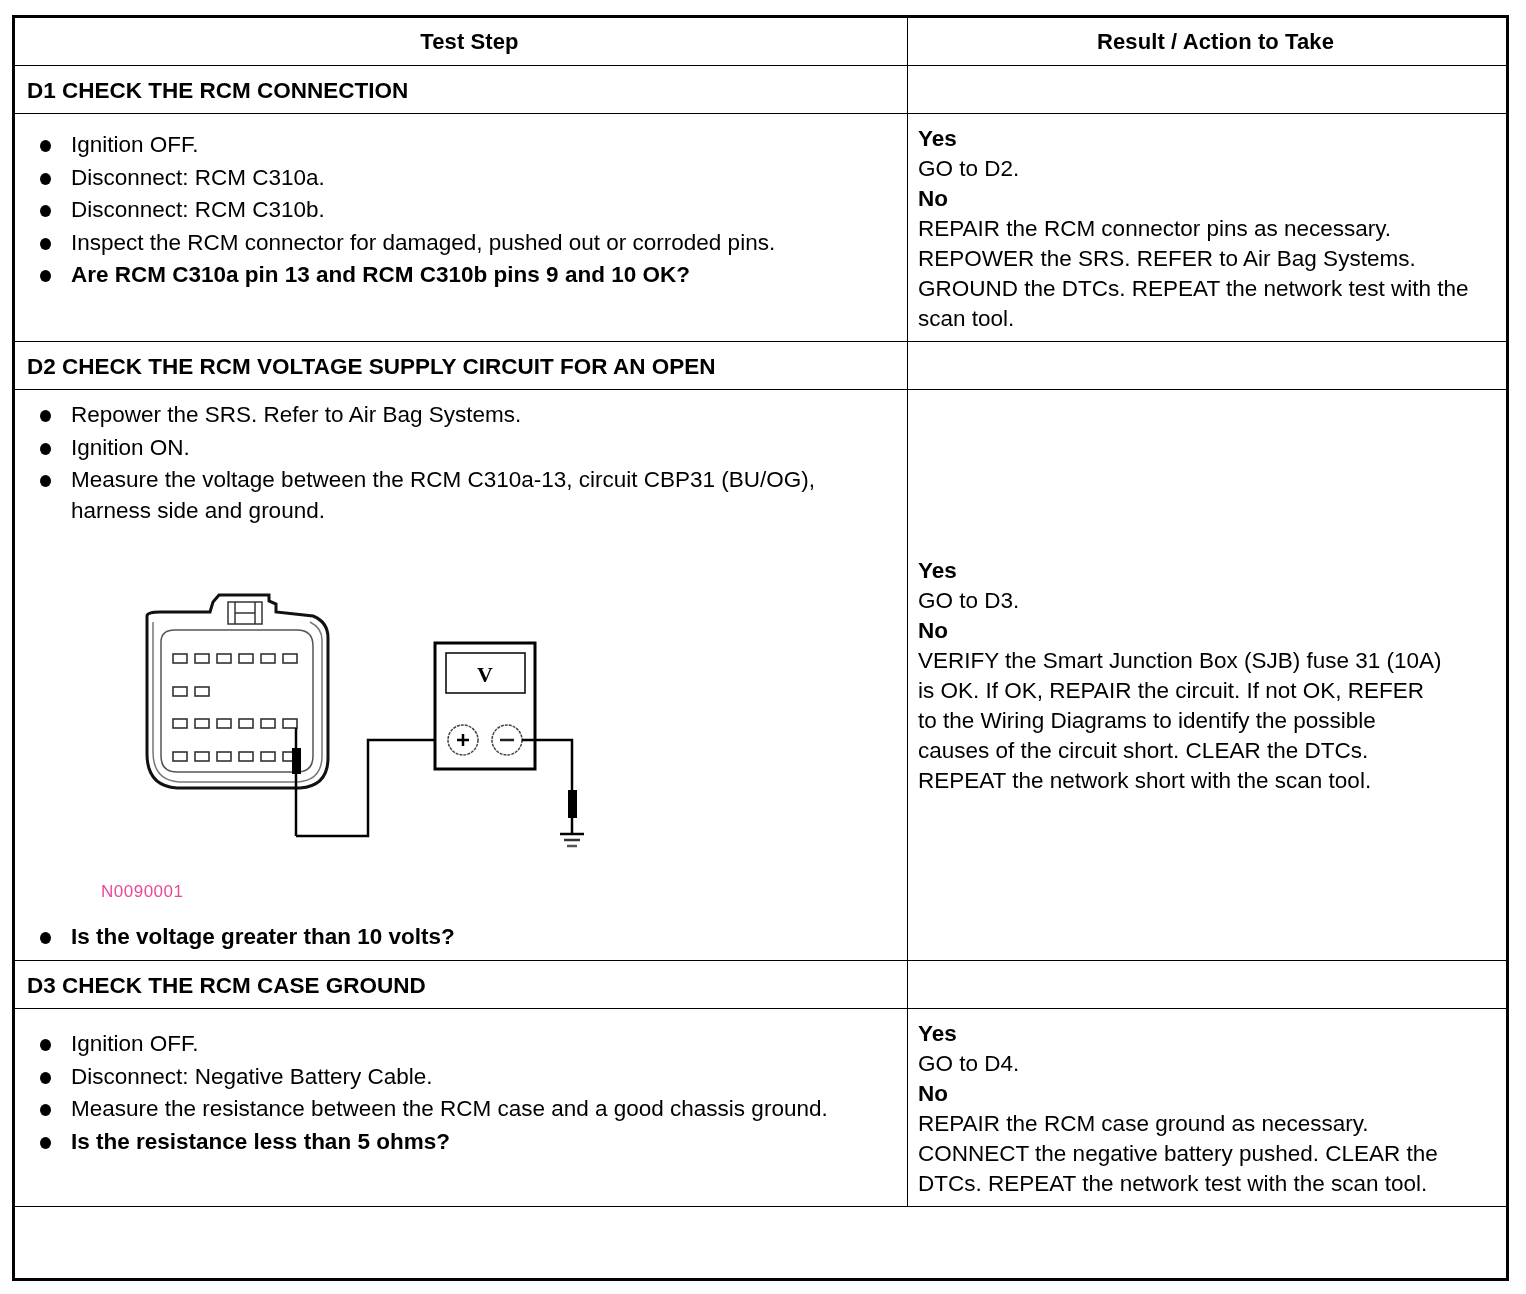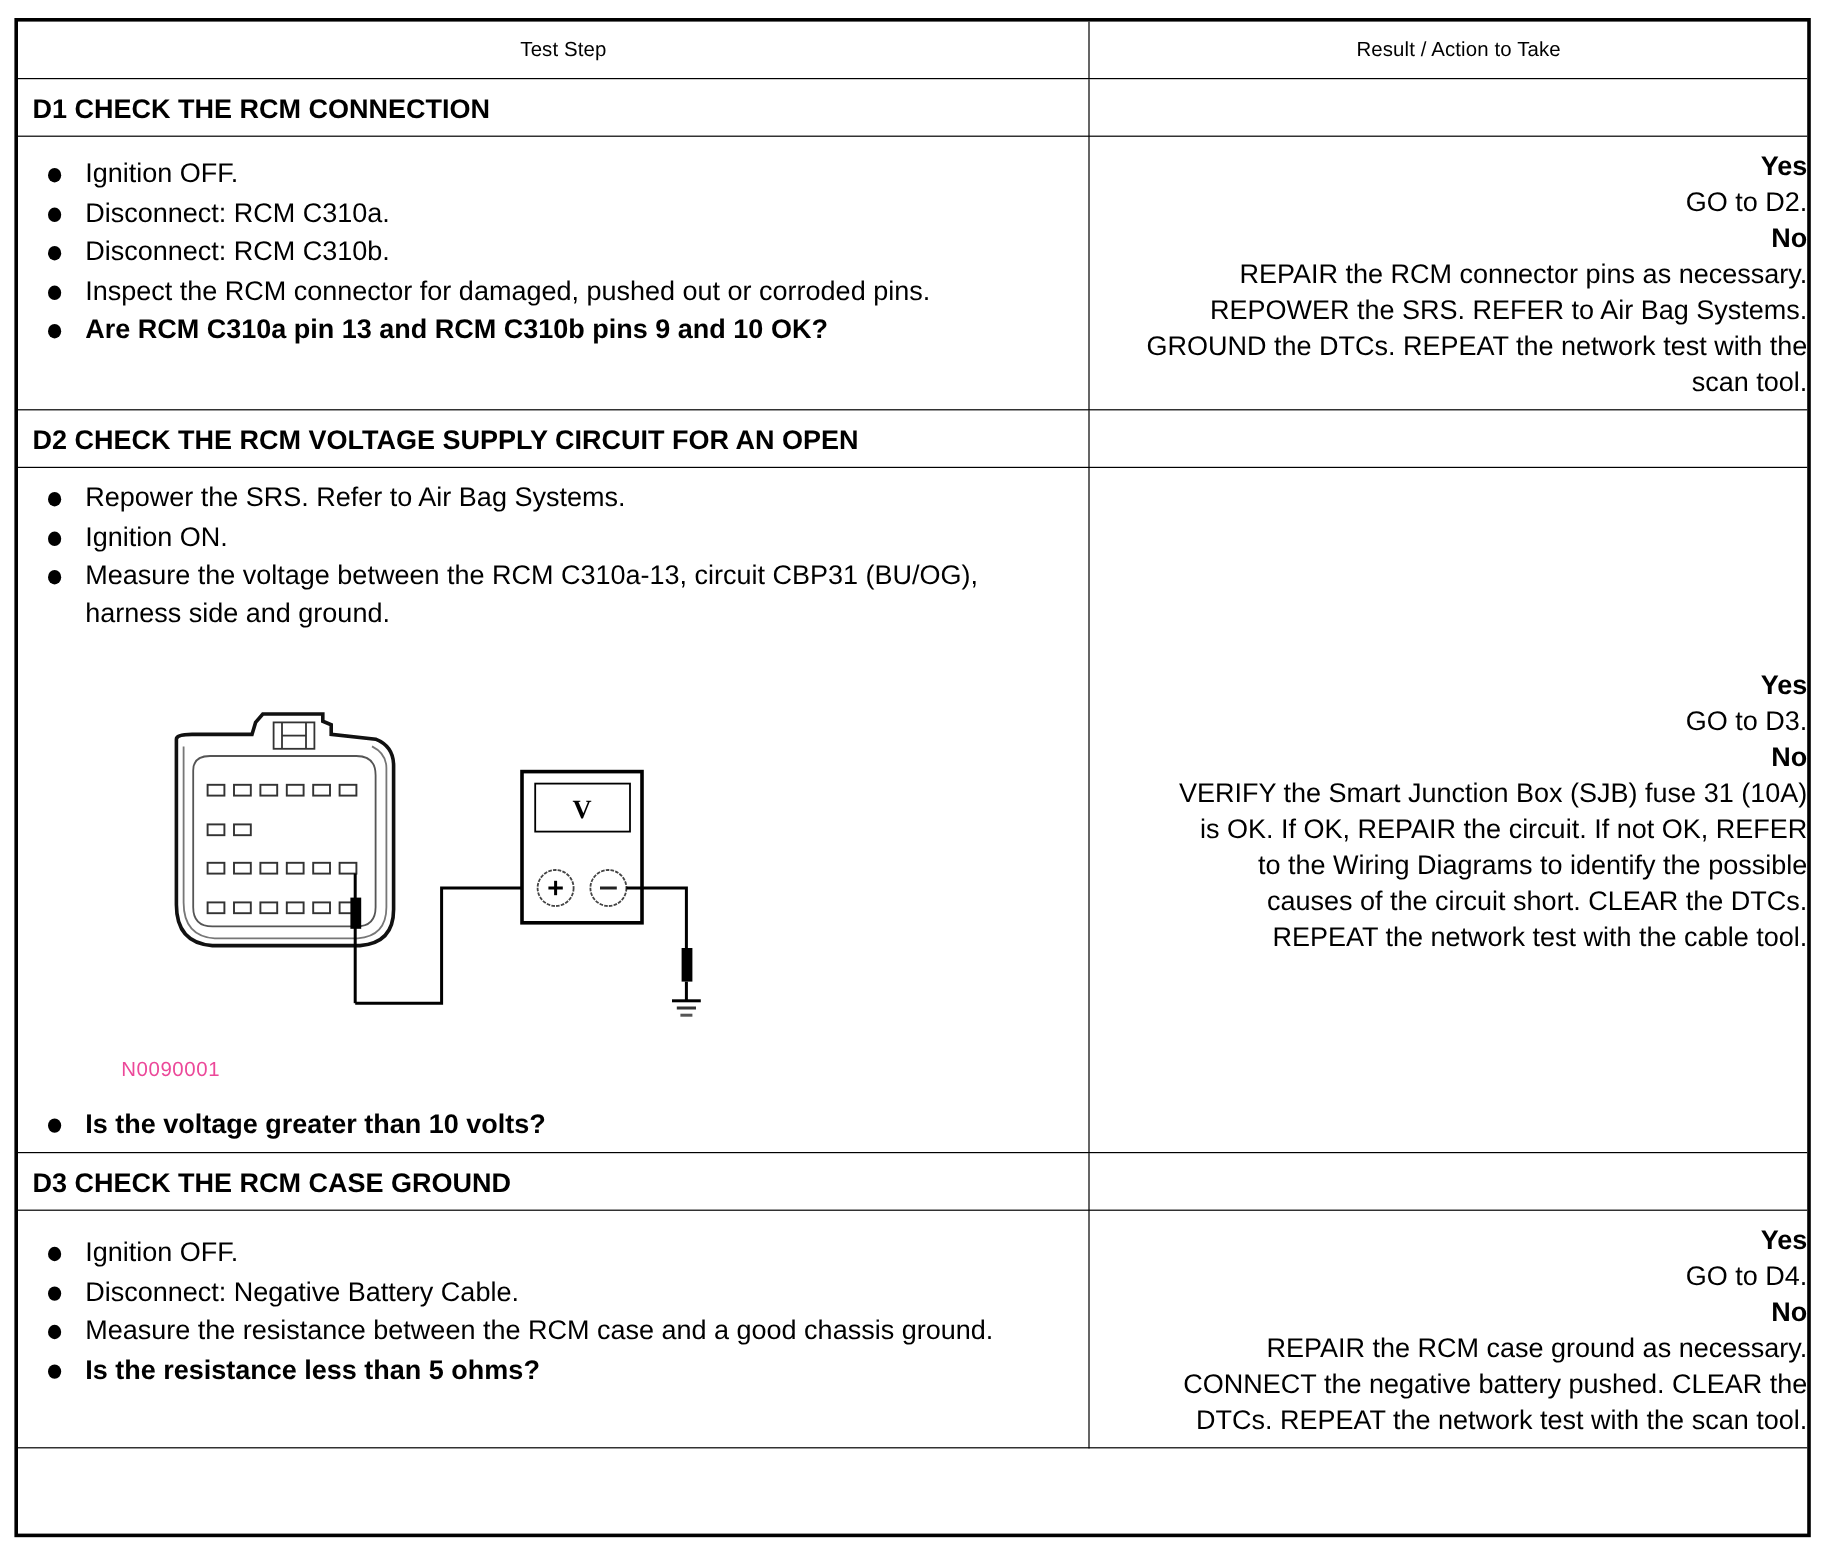--- a/index.html
+++ b/index.html
@@ -4,22 +4,22 @@
 <style>
   html, body { margin: 0; padding: 0; background: #ffffff; }
   body { width: 1526px; height: 1294px; position: relative; overflow: hidden;
          font-family: "Liberation Sans", sans-serif; color: #000; }
   .tbl { position: absolute; left: 12px; top: 15px; width: 1497px; height: 1266px;
          border: 3px solid #000; box-sizing: border-box; }
   .row { position: absolute; left: 0; right: 0; border-top: 1.5px solid #000; }
   .row.first { border-top: none; }
   .cell { position: absolute; top: 0; bottom: 0; box-sizing: border-box; }
   .c1 { left: 0; width: 893px; border-right: 1.5px solid #000; }
-  .c2 { left: 893px; right: 0; text-align: right; }
-  .hdr { font-weight: normal; font-size: 17px; display: flex; align-items: center; justify-content: center; height: 100%; letter-spacing: 0.1px; margin-left: 17px; }
+  .c2 { left: 893px; right: 0; }
+  .hdr { font-weight: bold; font-size: 22px; display: flex; align-items: center; justify-content: center; height: 100%; letter-spacing: 0.1px; margin-left: 17px; }
   .steptitle { font-weight: bold; font-size: 22.5px; padding: 10px 0 0 12px; line-height: 30px; }
   .steptitle.d4 { padding: 10px 0 0 6px; }
   .steptitle.d4 .l1 { padding-left: 6px; }
   ul.bul { list-style: none; margin: 0; padding: 0; }
   ul.bul li { position: relative; padding-left: 56px; font-size: 22.5px; line-height: 30.5px; margin-bottom: 2px; }
   ul.bul li::before { content: ""; position: absolute; left: 25px; top: 10px; width: 11px; height: 12px; border-radius: 50%; background: #000; }
   ul.bul li.q { font-weight: bold; }
   .res { padding: 10px 0 0 10px; font-size: 22.5px; line-height: 30px; }
   .res .lbl { font-weight: bold; }
   .figcap { position: absolute; left: 86px; font-size: 17px; color: #ec4899; letter-spacing: 0.5px; }
@@ -157,21 +157,21 @@
     </div>
     <div class="cell c2">
       <div class="res" style="padding-top:166px;">
         <div class="lbl">Yes</div>
         <div>GO to D3.</div>
         <div class="lbl">No</div>
         <div>VERIFY the Smart Junction Box (SJB) fuse 31 (10A)</div>
         <div>is OK. If OK, REPAIR the circuit. If not OK, REFER</div>
         <div>to the Wiring Diagrams to identify the  possible</div>
         <div>causes of the circuit short. CLEAR the  DTCs.</div>
-        <div>REPEAT the network test with the cable tool.</div>
+        <div>REPEAT the network short with the scan tool.</div>
       </div>
     </div>
   </div>
 
   <div class="row" style="top:942px; height:48px;">
     <div class="cell c1">
       <div class="steptitle">D3 CHECK THE RCM CASE GROUND</div>
     </div>
     <div class="cell c2"></div>
   </div>

